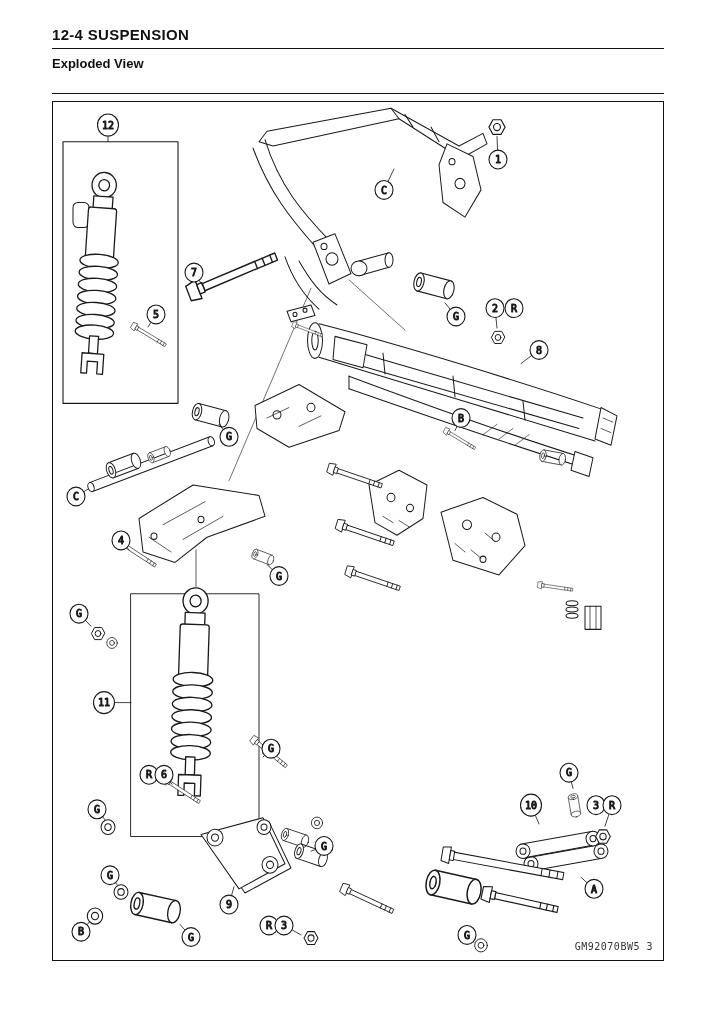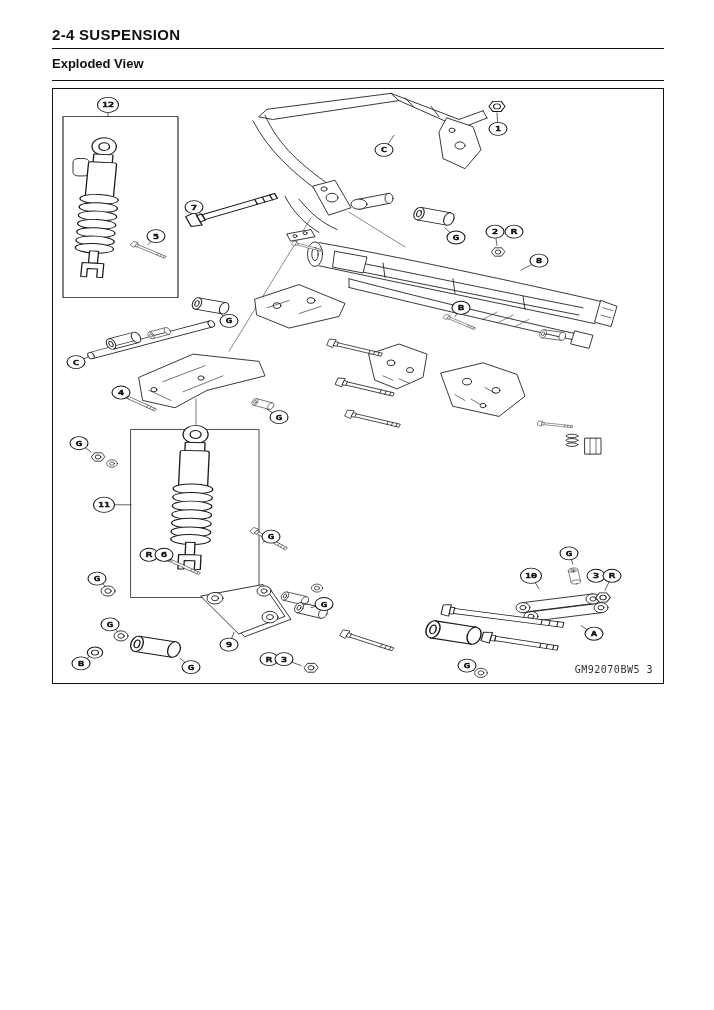--- a/index.html
+++ b/index.html
@@ -4,43 +4,43 @@
 <style>
   * { margin:0; padding:0; box-sizing:border-box; }
   html,body { background:#fff; }
   body {
     width:714px; height:1010px; position:relative;
     font-family:"Liberation Sans", sans-serif; color:#111;
   }
   .page { padding:26px 50px 0 52px; }
   .section-title { font-size:15px; font-weight:bold; letter-spacing:0.3px; margin-bottom:5px; }
   .rule { border:none; border-top:1.5px solid #111; margin:0 0 7px 0; width:612px; }
-  .subsection-title { font-size:13px; font-weight:bold; margin-bottom:9px; }
+  .subsection-title { font-size:13px; font-weight:bold; margin-bottom:22px; }
   .figure-box {
-    position:relative; width:612px; height:596px;
+    position:relative; width:612px; height:860px;
     border:1.5px solid #111; margin-top:6px; background:#fff;
   }
   .figure-box svg { display:block; width:100%; height:100%; }
   .figure-code {
     position:absolute; right:10px; bottom:8px;
     font-family:"DejaVu Sans Mono", monospace; font-size:10px;
     letter-spacing:0.5px; color:#333;
   }
   .leader { stroke:#1a1a1a; stroke-width:0.8; }
   .callout circle { fill:#fff; stroke:#1a1a1a; stroke-width:1.1; }
   .callout text {
     font-family:"DejaVu Sans Mono", monospace; font-size:10px; fill:#111;
     text-anchor:middle;
   }
 </style>
 </head>
 <body>
 
 <div class="page">
-  <div class="section-title">2-4 SUSPENSION</div>
+  <div class="section-title">12-4 SUSPENSION</div>
   <hr class="rule">
   <div class="subsection-title">Exploded View</div>
   <hr class="rule">
 
   <div class="figure-box">
     <svg viewBox="0 0 610 820" preserveAspectRatio="none">
       <defs>
         <g id="p-bolt" stroke="#1a1a1a" stroke-width="1" fill="#fff">
           <rect x="2" y="-2.7" width="58" height="5.4"></rect>
           <line x1="44" y1="-2.7" x2="44" y2="2.7"></line>

